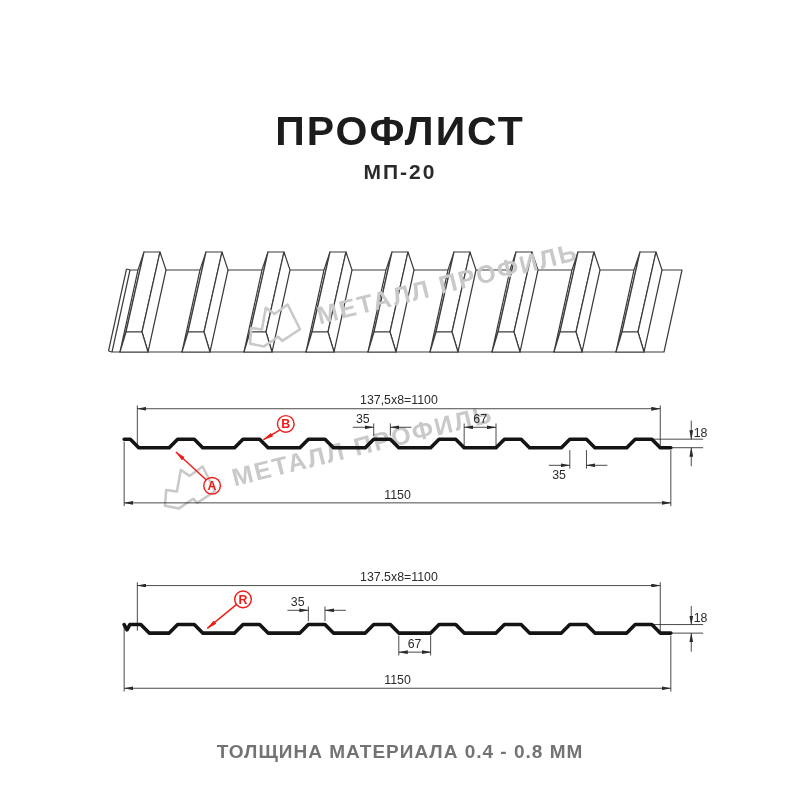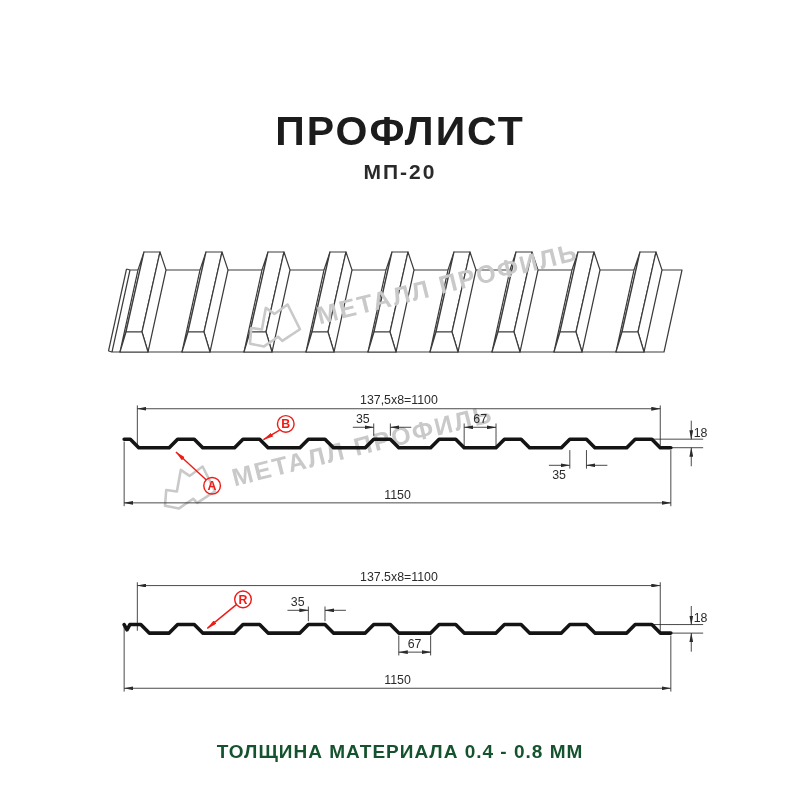--- a/index.html
+++ b/index.html
@@ -3,21 +3,21 @@
 <meta charset="utf-8">
 <style>
   html,body{margin:0;padding:0;background:#ffffff;}
   #page{position:relative;width:800px;height:800px;background:#ffffff;overflow:hidden;
         font-family:"Liberation Sans",sans-serif;margin-top:44px;}
   .title{position:absolute;left:0;top:64px;width:800px;text-align:center;
          font-size:41px;font-weight:700;letter-spacing:2px;color:#1c1c1c;}
   .subtitle{position:absolute;left:0;top:116px;width:800px;text-align:center;
             font-size:21px;font-weight:700;letter-spacing:2px;color:#2a2a2a;}
   .footer{position:absolute;left:0;top:697px;width:800px;text-align:center;
-          font-size:19px;font-weight:700;letter-spacing:1px;color:#14532d;}
+          font-size:19px;font-weight:700;letter-spacing:1px;color:#737373;}
   .wm{position:absolute;display:flex;align-items:flex-end;gap:12px;
       transform-origin:0 100%;transform:rotate(-14deg);
       color:#c9c9c9;font-size:25px;font-weight:700;letter-spacing:2px;white-space:nowrap;
       pointer-events:none;}
   .wm-text{line-height:1;padding-bottom:6px;}
   svg{position:absolute;display:block;}
   svg text{font-family:"Liberation Sans",sans-serif;fill:#2b2b2b;}
   .dim-t{font-size:26px;}
   .mark-t{font-size:26px;font-weight:700;fill:#ed1c16;}
   .thin{stroke:#2b2b2b;stroke-width:1.8;fill:none;}

